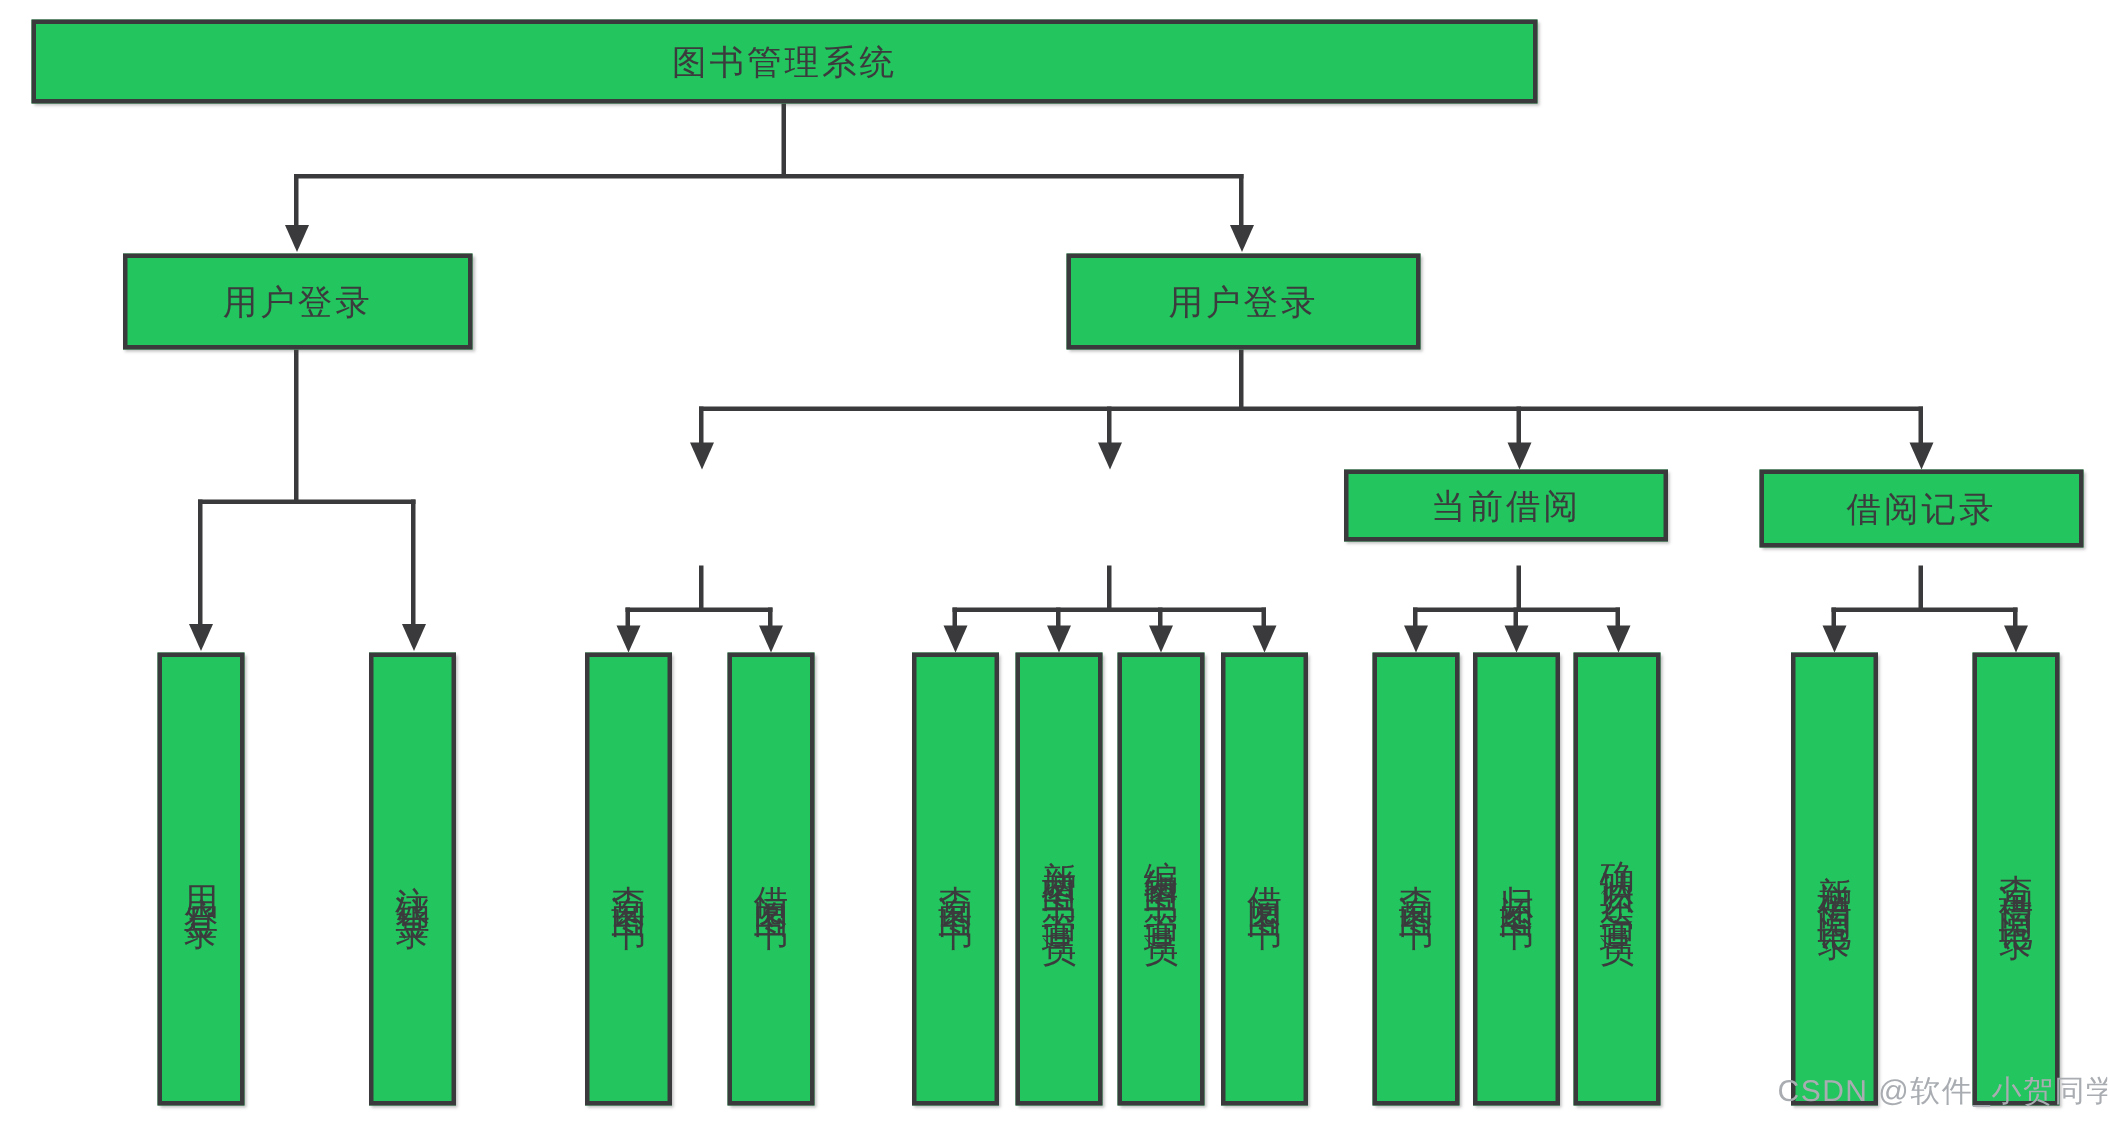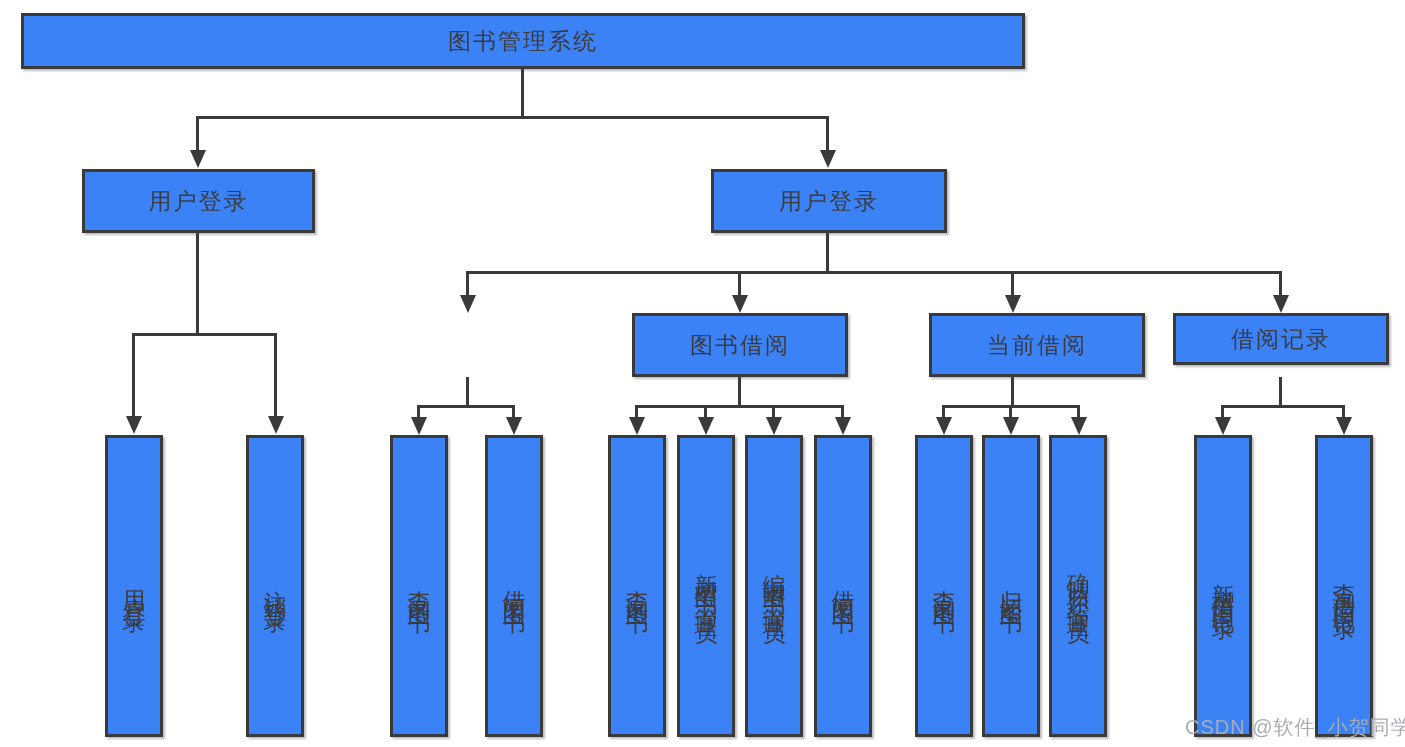--- a/index.html
+++ b/index.html
@@ -10,21 +10,21 @@
   }
   .canvas {
     position:relative;
     width:1405px; height:747px;
     background:var(--background,#ffffff);
     overflow:hidden;
   }
   .node {
     position:absolute;
     border:3px solid var(--line,#3a3a3c);
-    background:#3b82f6;
+    background:#22c55e;
     display:flex; align-items:center; justify-content:center;
     color:var(--text,#3b3b3d);
     box-shadow:1.5px 1.5px 2px rgba(70,70,70,0.35);
     z-index:2;
   }
   .hnode { font-size:23px; letter-spacing:2px; white-space:nowrap; }
   .vnode {
     writing-mode:vertical-rl;
     text-orientation:mixed;
     font-size:23px;
@@ -77,22 +77,21 @@
   <div class="hline" style="left:466px;top:271px;width:816px"></div>
   <div class="vline" style="left:466px;top:271px;height:26px"></div>
   <div class="arrow" style="left:460px;top:295px"></div>
   <div class="vline" style="left:738px;top:271px;height:26px"></div>
   <div class="arrow" style="left:732px;top:295px"></div>
   <div class="vline" style="left:1011px;top:271px;height:26px"></div>
   <div class="arrow" style="left:1005px;top:295px"></div>
   <div class="vline" style="left:1279px;top:271px;height:26px"></div>
   <div class="arrow" style="left:1273px;top:295px"></div>
 
-  <div class="node hnode" style="left:632px;top:313px;width:216px;height:64px">图书借阅</div>
-  <div class="node hnode" style="left:929px;top:313px;width:216px;height:64px">当前借阅</div>
+  <div class="node hnode" style="left:896px;top:313px;width:216px;height:48px">当前借阅</div>
   <div class="node hnode" style="left:1173px;top:313px;width:216px;height:52px">借阅记录</div>
 
   <div class="vline" style="left:466px;top:377px;height:31px"></div>
   <div class="hline" style="left:417px;top:405px;width:98px"></div>
   <div class="vline" style="left:417px;top:405px;height:14px"></div>
   <div class="arrow" style="left:411px;top:417px"></div>
   <div class="vline" style="left:512px;top:405px;height:14px"></div>
   <div class="arrow" style="left:506px;top:417px"></div>
 
   <div class="vline" style="left:738px;top:377px;height:31px"></div>

